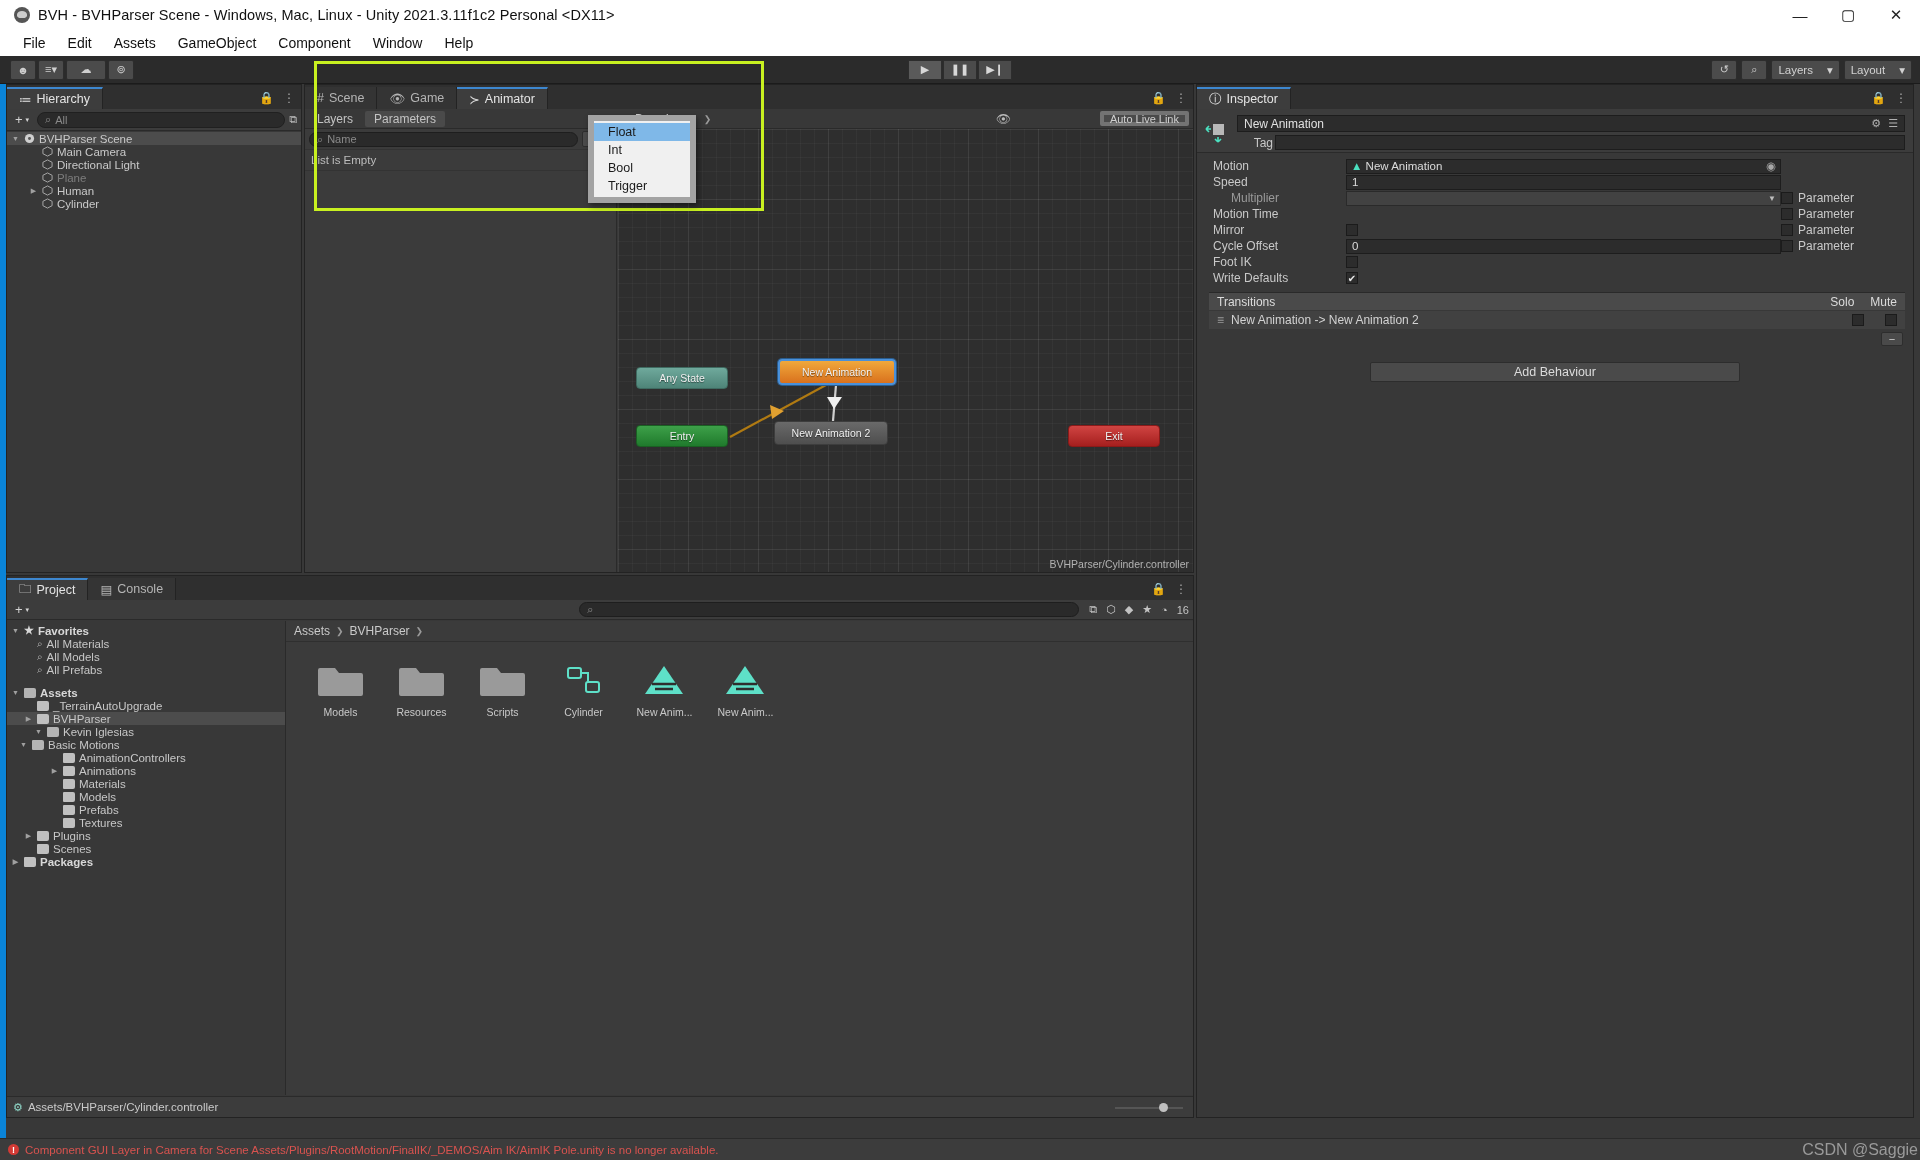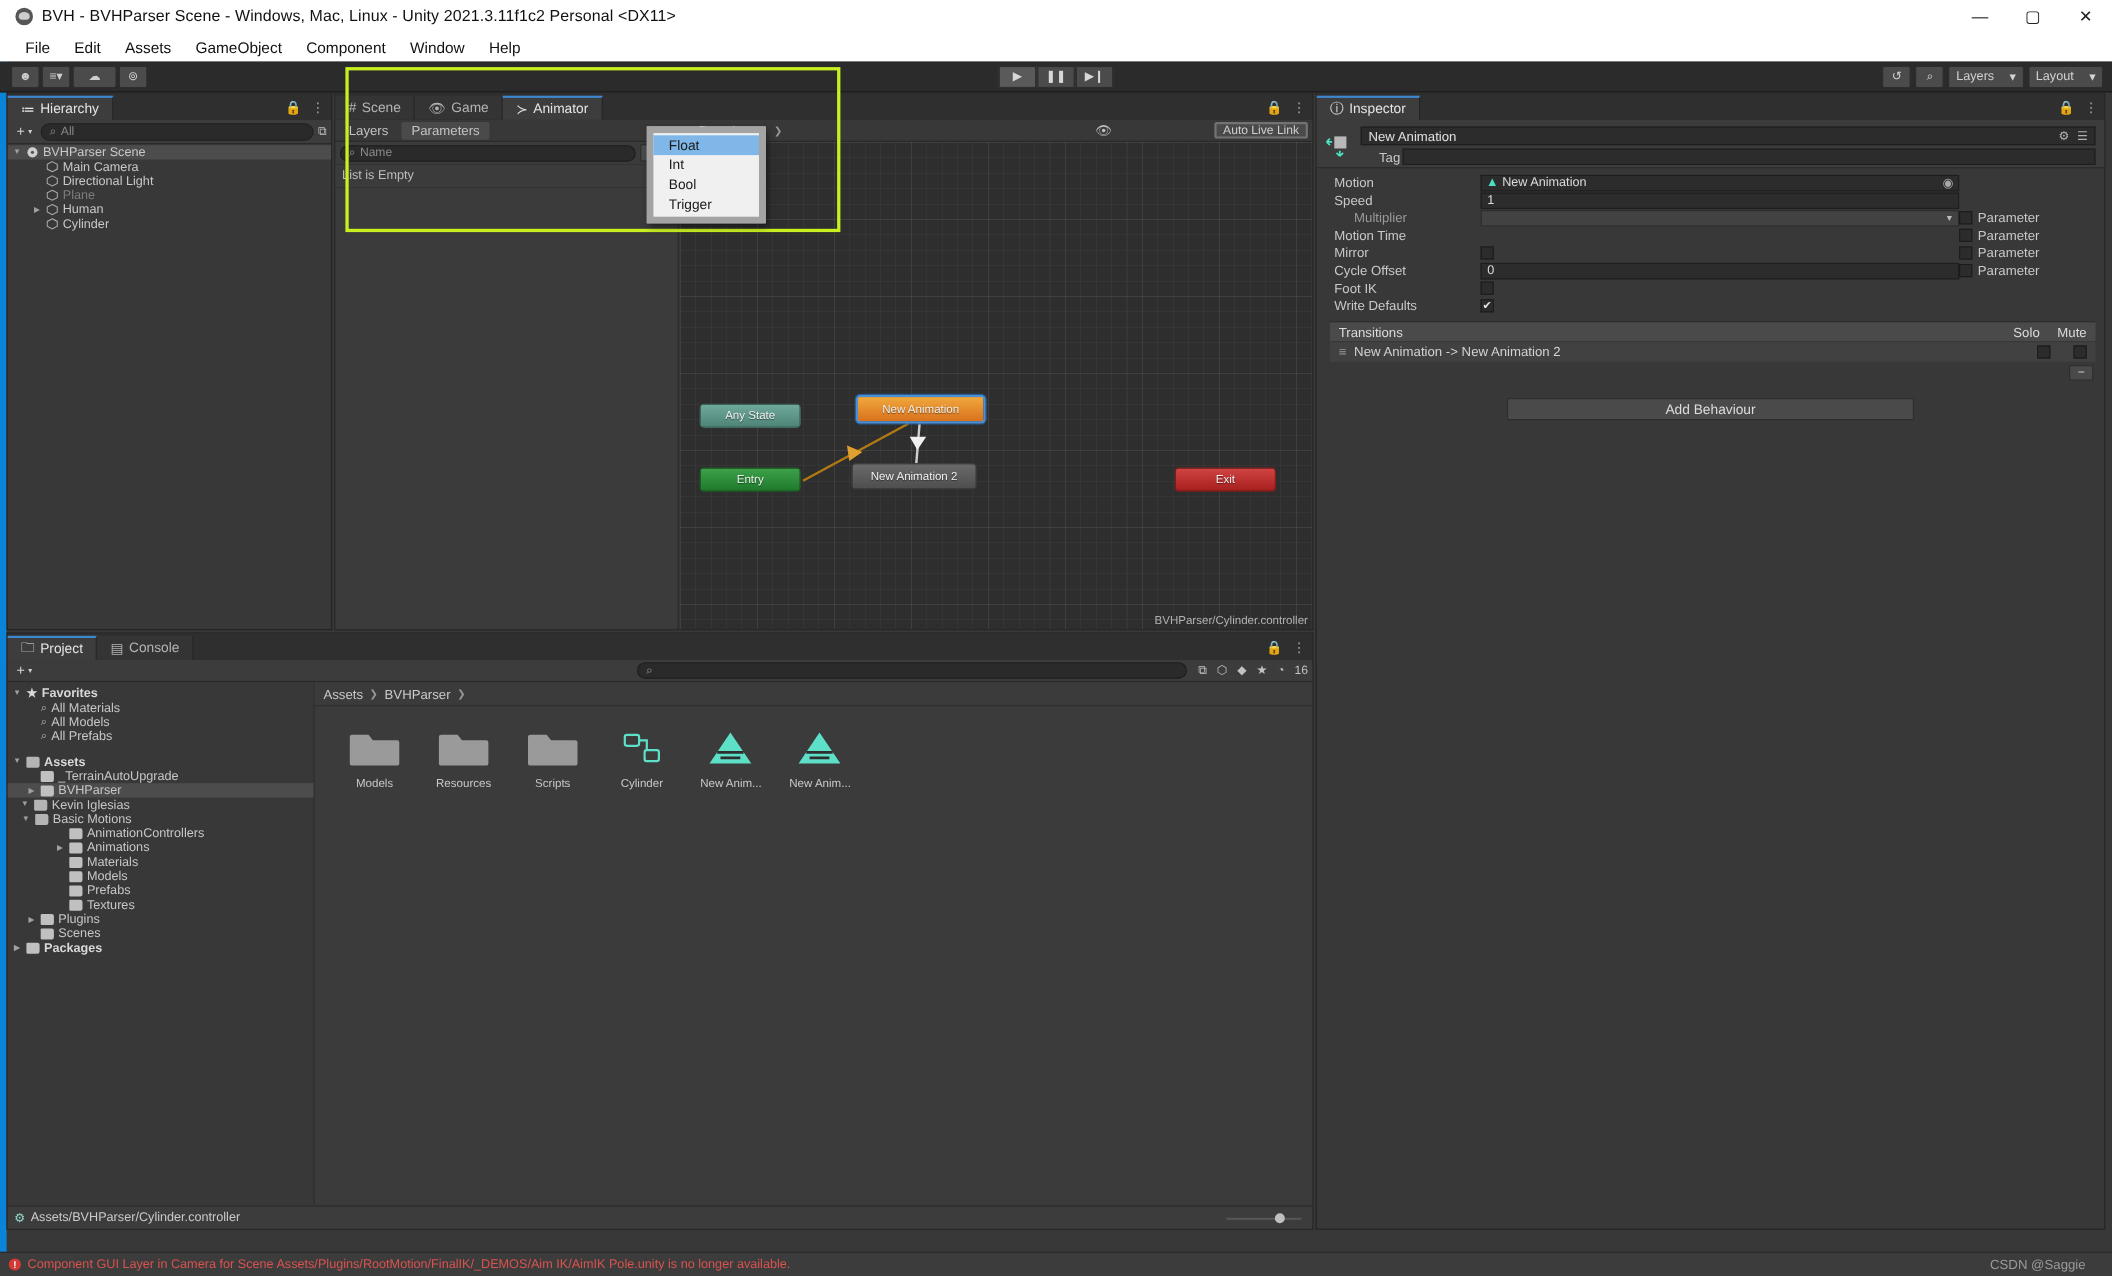--- a/index.html
+++ b/index.html
@@ -95,21 +95,21 @@
                 #2e2e2e; overflow:hidden; }
   .node { position:absolute; border-radius:4px; display:flex; align-items:center; justify-content:center;
           font-size:10.5px; color:#f0f0f0; text-shadow:0 1px 1px rgba(0,0,0,.5); }
   .node.any   { background:linear-gradient(#6fa99c,#4e8478); border:1px solid #3f6b61; }
   .node.entry { background:linear-gradient(#3da049,#1f7a2c); border:1px solid #1a6023; }
   .node.exit  { background:linear-gradient(#d04442,#a51f1e); border:1px solid #8b1a19; }
   .node.anim  { background:linear-gradient(#f0a83c,#d9711d); border:2px solid #4a90d9;
                 box-shadow:0 0 0 1px #2a5d8f; }
   .node.gray  { background:linear-gradient(#6a6a6a,#4e4e4e); border:1px solid #3d3d3d; }
   .auto-live { position:absolute; right:4px; top:26px; height:15px; background:#4a4a4a;
-               border:2px solid #737373; border-radius:2px; color:#d0d0d0; font-size:11px;
+               border:4px solid #737373; border-radius:2px; color:#d0d0d0; font-size:11px;
                padding:0 6px; display:flex; align-items:center; }
   .ctrl-path { position:absolute; right:4px; bottom:2px; font-size:10.5px; color:#b2b2b2; }
 
   
   #inspector { left:1196px; top:84px; width:718px; height:1034px; }
   .insp-head { height:44px; background:#3c3c3c; display:flex; align-items:flex-start;
                padding:6px 8px 0 8px; gap:8px; border-bottom:1px solid #2a2a2a; }
   .insp-thumb { width:24px; height:24px; position:relative; flex-shrink:0; margin-top:4px; }
   .name-field { height:17px; background:#2c2c2c; border:1px solid #1d1d1d; display:flex;
                 align-items:center; padding:0 6px; font-size:12px; color:#e0e0e0; }
@@ -175,21 +175,21 @@
                   background:#c0c0c0; }
   .pj-search { width:500px; height:15px; background:#2a2a2a; border:1px solid #1e1e1e; border-radius:8px;
                display:flex; align-items:center; padding:0 7px; color:#8a8a8a; font-size:11px; gap:4px; }
 
   
   .statusbar { position:absolute; left:0; bottom:0; width:1920px; height:22px; background:#3c3c3c;
                border-top:1px solid #2a2a2a; display:flex; align-items:center; padding-left:8px; gap:6px; }
   .err-dot { width:11px; height:11px; border-radius:50%; background:#d33a35; color:#fff; font-size:9px;
              display:flex; align-items:center; justify-content:center; font-weight:bold; }
   .err-txt { font-size:11.5px; color:#d9534f; }
-  .watermark { position:absolute; right:24px; font-size:12px; color:#9a9a9a; }
+  .watermark { position:absolute; right:2px; font-size:16px; color:#9a9a9a; }
 
   
   .highlight { position:absolute; left:314px; top:61px; width:450px; height:150px;
                border:3px solid #c8f020; pointer-events:none; z-index:60; }
 
   
   .dropdown { position:absolute; left:588px; top:115px; width:108px; background:#f0f0f0;
               border:6px solid #a3a3a3; z-index:80; padding:2px 0;
               box-shadow:2px 3px 6px rgba(0,0,0,.45); }
   .dd-item { height:18px; display:flex; align-items:center; padding-left:14px;
@@ -584,21 +584,21 @@
           <div class="t-row" style="padding-left: 17px;">
             <span class="tri"></span>
             <span class="folder-ic"></span>
             <span>_TerrainAutoUpgrade</span>
           </div>
           <div class="t-row sel" style="padding-left: 17px;">
             <span class="tri">▶</span>
             <span class="folder-ic"></span>
             <span>BVHParser</span>
           </div>
-          <div class="t-row" style="padding-left: 11px;">
+          <div class="t-row" style="padding-left: 27px;">
             <span class="tri">▼</span>
             <span class="folder-ic open"></span>
             <span>Kevin Iglesias</span>
           </div>
           <div class="t-row" style="padding-left: 12px;">
             <span class="tri">▼</span>
             <span class="folder-ic open"></span>
             <span>Basic Motions</span>
           </div>
           <div class="t-row" style="padding-left: 43px;">

